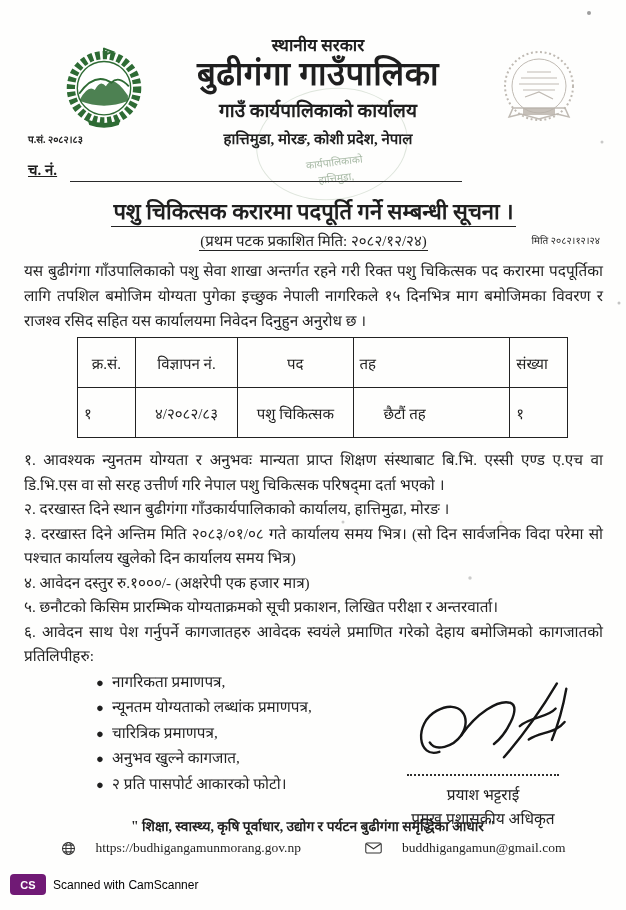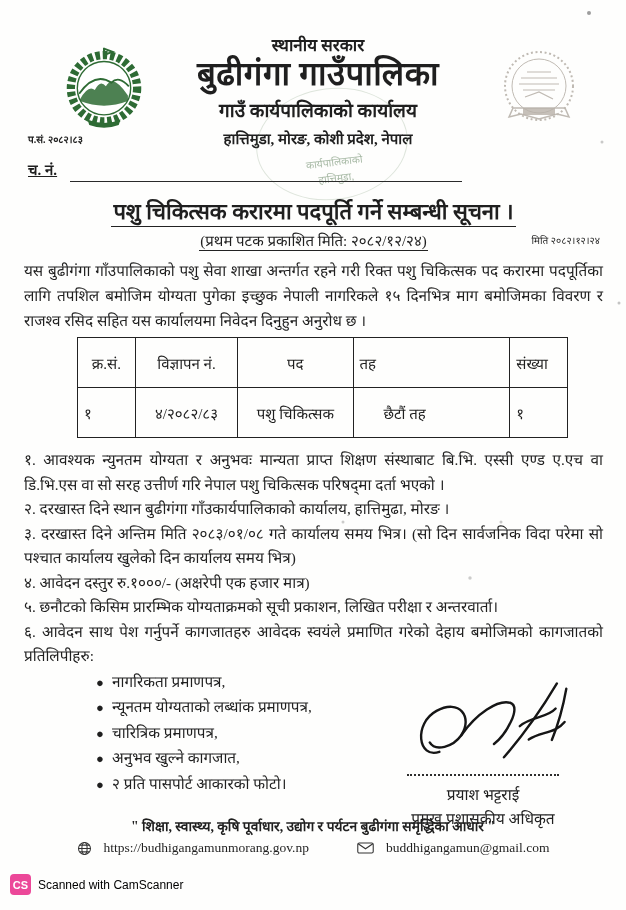--- a/index.html
+++ b/index.html
@@ -44,25 +44,25 @@
   .doc-item .dot{width:16px;font-size:13px;flex:0 0 16px;}
   .closing{margin-top:18px;text-indent:56px;line-height:24px;}
   
   .sig-block{position:absolute;right:38px;top:682px;width:210px;text-align:center;}
   .sig-scribble{margin:0 10px -16px 30px;transform:rotate(-4deg);}
   .sig-dots{display:inline-block;width:152px;border-bottom:2.2px dotted #2d2d2d;height:2px;}
   .sig-name{font-size:15.5px;margin-top:3px;}
   .sig-post{font-size:15.5px;margin-top:2px;}
   
   .motto{position:absolute;left:0;right:0;top:816px;text-align:center;font-size:13.8px;font-weight:600;}
-  .contact{position:absolute;left:0;right:0;top:840px;display:flex;justify-content:center;align-items:center;gap:12px;font-size:13.5px;}
+  .contact{position:absolute;left:0;right:0;top:840px;display:flex;justify-content:center;align-items:center;gap:20px;font-size:13.5px;}
   .contact .gap{width:24px;}
   .contact .ic{display:inline-flex;align-items:center;}
   .scanbar{position:absolute;left:10px;top:874px;display:flex;align-items:center;gap:7px;}
-  .cs-badge{width:21px;height:21px;background:#ec4899;border-radius:4px;color:#fff;
+  .cs-badge{width:36px;height:21px;background:#701a75;border-radius:4px;color:#fff;
     font-family:"Liberation Sans","DejaVu Sans",sans-serif;font-size:11px;font-weight:bold;
     display:flex;align-items:center;justify-content:center;}
   .cs-text{color:#000000;font-family:"Liberation Sans","DejaVu Sans",sans-serif;font-size:12px;}
   
   .specks{position:absolute;left:0;top:0;width:2px;height:2px;border-radius:50%;background:transparent;
     box-shadow:588px 12px 0 1px rgba(40,40,40,.45), 601px 141px 0 .5px rgba(80,80,80,.3),
       566px 457px 0 .5px rgba(80,80,80,.35), 500px 521px 0 .5px rgba(80,80,80,.3),
       342px 521px 0 .5px rgba(90,90,90,.3), 469px 577px 0 .7px rgba(90,90,90,.3),
       618px 302px 0 .5px rgba(90,90,90,.35);}
 </style>

